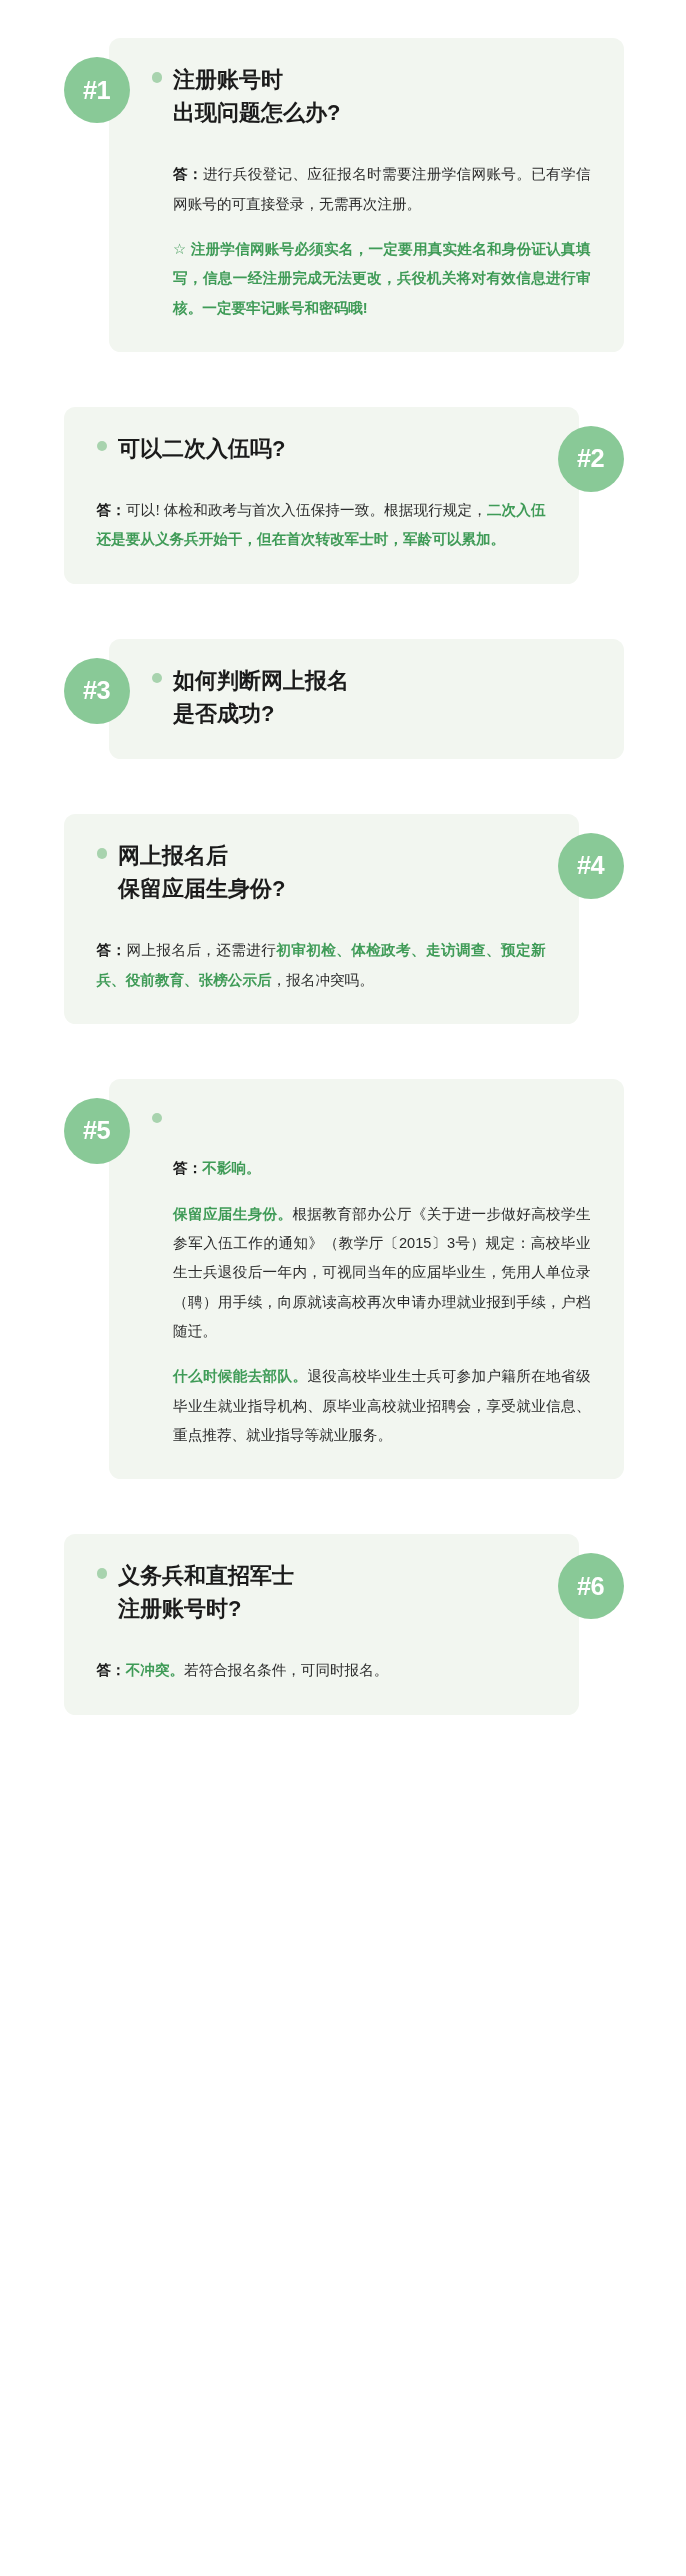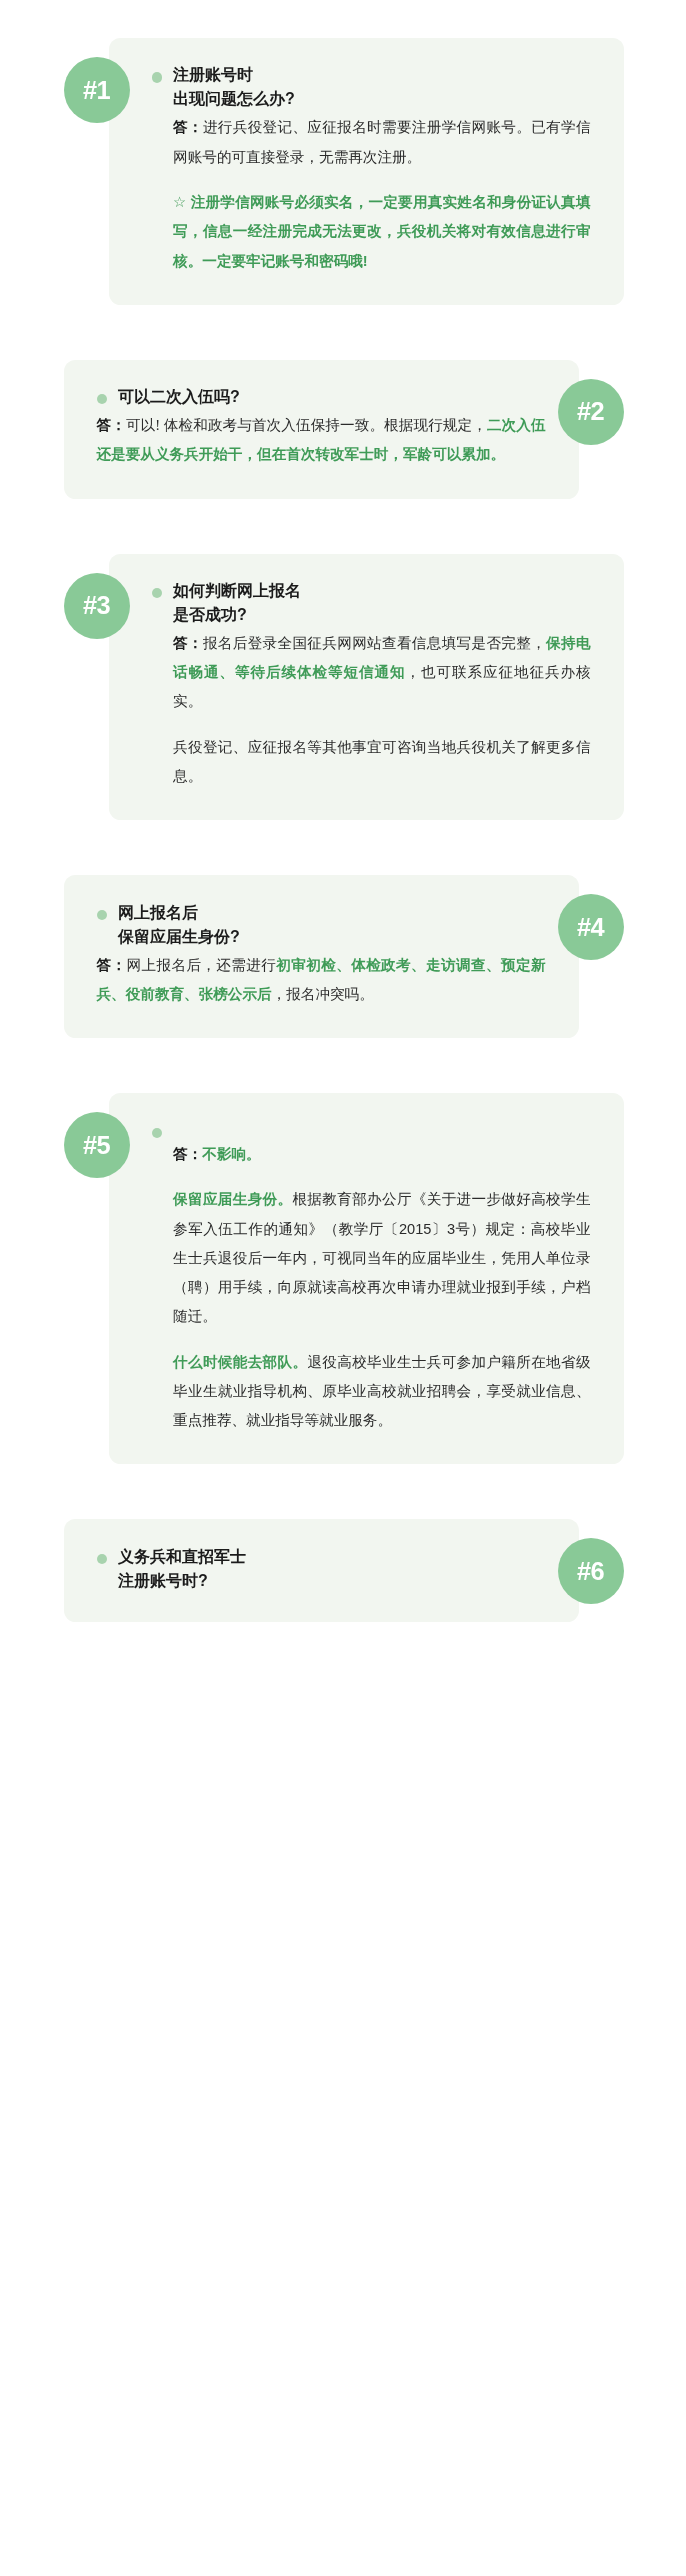--- a/index.html
+++ b/index.html
@@ -57,28 +57,28 @@
     gap: 11.4px;
   }
   .dot {
     width: 10.2px; height: 10.2px;
     border-radius: 50%;
     background: #a8d3ae;
     flex: 0 0 auto;
     margin-top: 9px;
   }
   .question {
-    font-size: 16px;
+    font-size: 22px;
     font-weight: bold;
     color: #1b1b1b;
     line-height: 1.5;
     white-space: pre-line;
   }
   .answer {
-    margin-top: 2px;
+    margin-top: 31px;
     font-size: 14.6px;
     line-height: 2.0;
     color: #2b2b2b;
     text-align: justify;
   }
   .answer p { margin: 0 0 16.5px 0; }
   .answer p:last-child { margin-bottom: 0; }
   .lead { font-weight: bold; color: #1b1b1b; }
   .hl   { color: #3f9b57; font-weight: bold; }
   .note { color: #3f9b57; font-weight: bold; }
@@ -118,24 +118,20 @@
       </div>
     </div>
     <div class="faq left">
       <div class="badge">#3</div>
       <div class="card">
         <div class="q-row">
           <span class="dot"></span>
           <div class="question">如何判断网上报名
 是否成功?</div>
         </div>
-        <div class="answer">
-          <p><span class="lead">答：</span><span class="">报名后登录全国征兵网网站查看信息填写是否完整，</span><span class="hl">保持电话畅通、等待后续体检等短信通知</span><span class="">，也可联系应征地征兵办核实。</span></p>
-          <p><span class="">兵役登记、应征报名等其他事宜可咨询当地兵役机关了解更多信息。</span></p>
-        </div>
       </div>
     </div>
     <div class="faq right">
       <div class="badge">#4</div>
       <div class="card">
         <div class="q-row">
           <span class="dot"></span>
           <div class="question">网上报名后
 保留应届生身份?</div>
         </div>
@@ -158,16 +154,19 @@
       </div>
     </div>
     <div class="faq right">
       <div class="badge">#6</div>
       <div class="card">
         <div class="q-row">
           <span class="dot"></span>
           <div class="question">义务兵和直招军士
 注册账号时?</div>
         </div>
+        <div class="answer">
+          <p><span class="lead">答：</span><span class="hl">不冲突。</span><span class="">若符合报名条件，可同时报名。</span></p>
+        </div>
       </div>
     </div>
   </div>
 
 
 </body></html>

